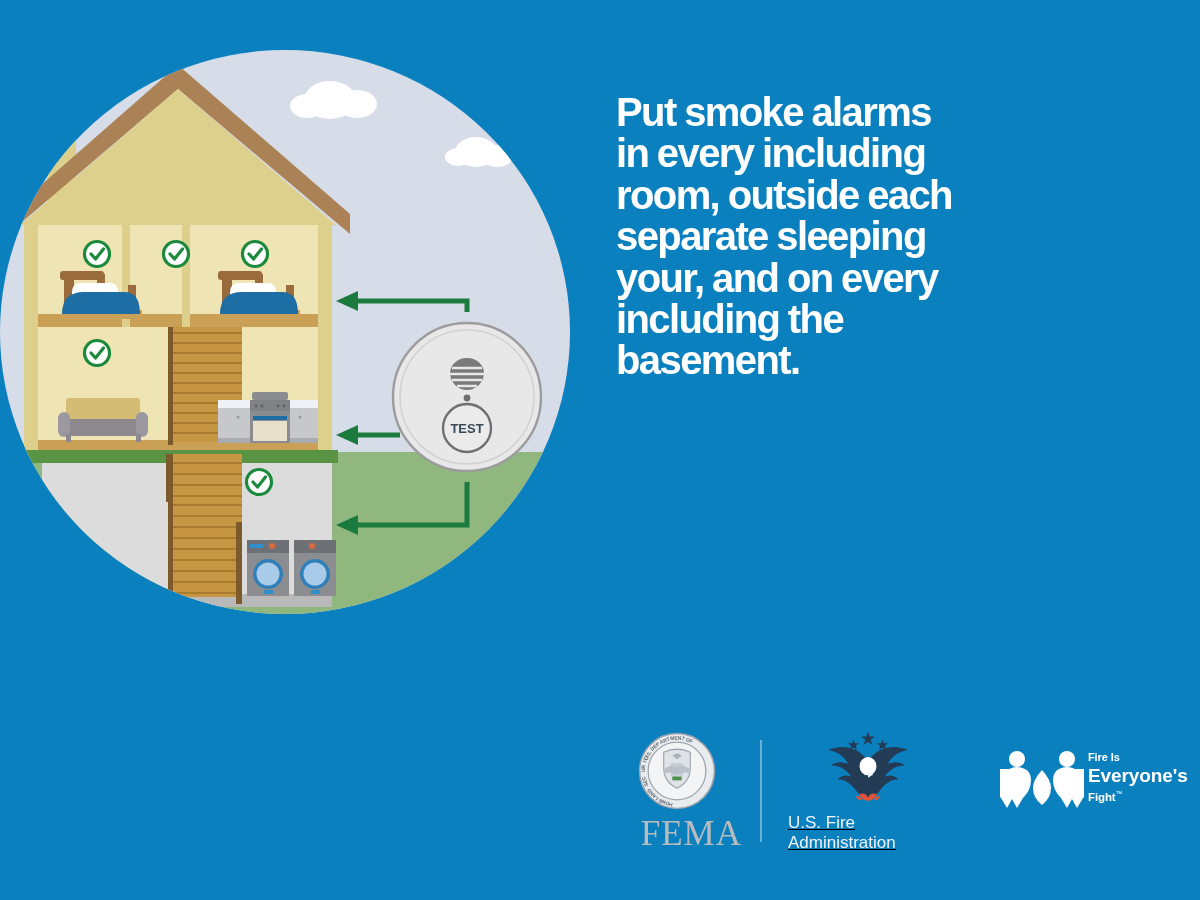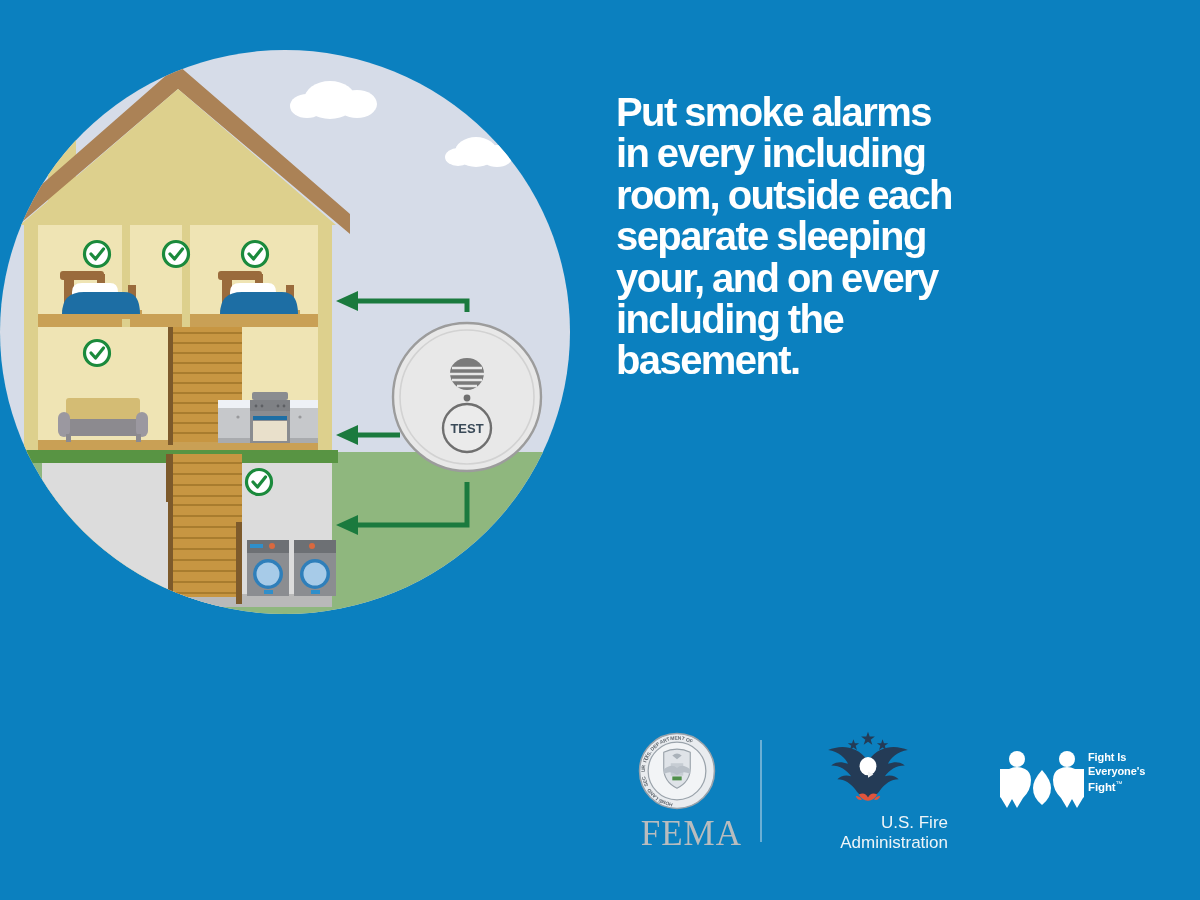--- a/index.html
+++ b/index.html
@@ -50,33 +50,33 @@
     font-size:35px;
     letter-spacing:1px;
     line-height:1;
     margin-top:6px;
     text-align:right;
   }
   .divider{
     position:absolute;left:160px;top:10px;width:2px;height:102px;
     background:#7cb7d8;opacity:.85;
   }
-  .usfa-block{position:absolute;left:188px;top:0px;width:160px;height:130px;text-align:right;}
+  .usfa-block{position:absolute;left:188px;top:0px;width:160px;height:130px;text-align:left;text-decoration:underline;}
   .usfa-eagle{width:92px;height:80px;margin:0 auto;display:block;}
   .usfa-word{
     color:#eef4f8;font-size:17px;line-height:1.18;margin-top:3px;font-weight:400;
   }
   .feef-block{position:absolute;left:400px;top:14px;width:175px;height:78px;}
   .feef-mark{position:absolute;left:0;top:0;width:84px;height:66px;}
   .feef-text{
     position:absolute;left:88px;top:6px;width:86px;color:#ffffff;
     font-size:11.5px;line-height:1.30;font-weight:bold;letter-spacing:-.1px;
   }
   .feef-text .l1{font-size:11px;}
-  .feef-text .l2{font-size:11px;}
+  .feef-text .l2{font-size:19px;}
   .feef-text .l3{font-size:11.5px;}
   .tm{font-size:7px;vertical-align:super;font-weight:normal;}
 </style>
 </head>
 <body>
 
 <div id="poster">
 
   <div class="illus">
     <svg viewBox="0 0 580 580" xmlns="http://www.w3.org/2000/svg">
@@ -376,21 +376,21 @@
         <svg class="feef-mark" viewBox="0 0 84 66">
           <g fill="#ffffff">
             <circle cx="17" cy="15" r="8"></circle>
             <path d="M9 25 q8 -4 16 0 q6 3 6 11 q0 10 -8 18 l-6 10 l-5 -9 l-5 9 l-6 -10 q-8 -8 -8 -18 q0 -8 6 -11 z"></path>
             <circle cx="67" cy="15" r="8"></circle>
             <path d="M75 25 q-8 -4 -16 0 q-6 3 -6 11 q0 10 8 18 l6 10 l5 -9 l5 9 l6 -10 q8 -8 8 -18 q0 -8 -6 -11 z"></path>
             <path d="M42 26 q9 10 9 18 q0 10 -9 17 q-9 -7 -9 -17 q0 -8 9 -18 z"></path>
           </g>
         </svg>
         <div class="feef-text">
-          <div class="l1">Fight Is</div>
+          <div class="l1">Fire Is</div>
           <div class="l2">Everyone's</div>
           <div class="l3"><span>Fight</span><span class="tm">™</span></div>
         </div>
       </div>
 
     </div>
   </div>
 
 </div>
 

